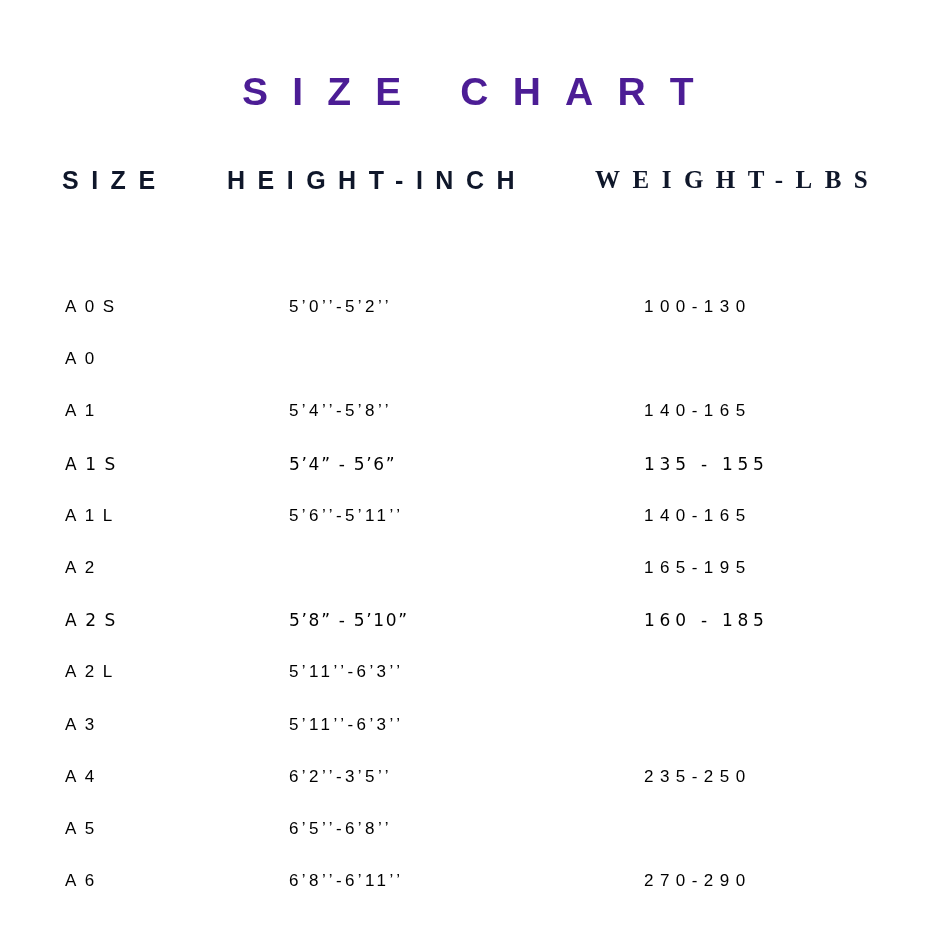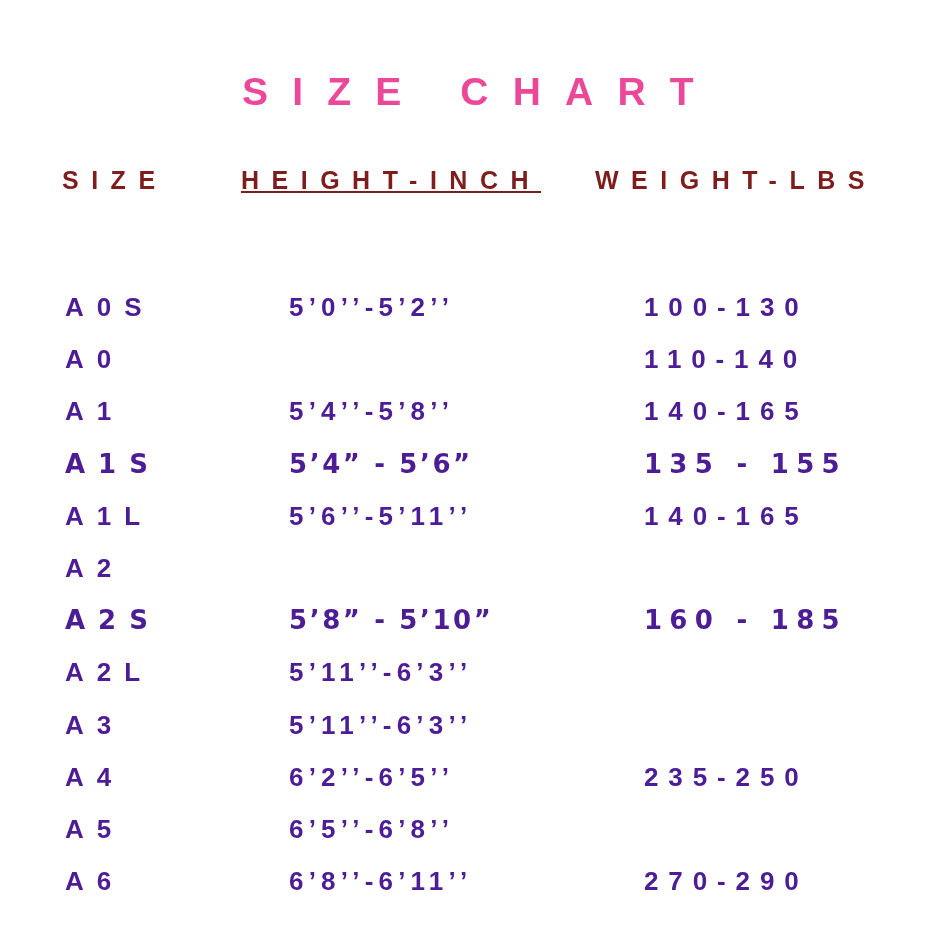--- a/index.html
+++ b/index.html
@@ -13,52 +13,52 @@
   }
   .title{
     position:absolute;
     top:70px;left:0;width:100%;
     margin:0;
     text-align:center;
     font-size:39px;
     font-weight:700;
     letter-spacing:0.62em;
     text-indent:0.3em;
-    color:#ec4899;
+    color:#4c1d95;
     white-space:nowrap;
   }
   .thead span{
     position:absolute;
     top:166px;
     font-size:25px;
     font-weight:700;
     letter-spacing:0.5em;
-    color:#7f1d1d;
+    color:#0f172a;
     white-space:nowrap;
   }
   .h-size{left:62px;}
-  .h-height{left:241px;text-decoration:underline;}
-  .h-weight{left:595px;}
+  .h-height{left:227px;}
+  .h-weight{left:595px;font-family:Liberation Serif, serif;}
 
   .rows{
     position:absolute;
     top:281px;left:0;width:100%;
   }
   .row{
     position:relative;
     height:52.2px;
   }
   .row span{
     position:absolute;
     top:50%;
     transform:translateY(-50%);
     white-space:nowrap;
-    font-size:26px;
-    font-weight:700;
-    color:#4c1d95;
+    font-size:17px;
+    font-weight:400;
+    color:#000000;
   }
   .c-size{left:65px;letter-spacing:0.5em;}
   .c-height{left:289px;letter-spacing:0.2em;}
   .c-weight{left:644px;letter-spacing:0.38em;}
 
   
   .row.alt span{font-family:"DejaVu Sans", sans-serif;}
   .row.alt .c-height{letter-spacing:0.1em;}
   .row.alt .c-weight{letter-spacing:0.28em;}
 </style>
@@ -78,21 +78,20 @@
   <div class="rows">
 
     <div class="row">
       <span class="c-size">A0S</span>
       <span class="c-height">5’0’’-5’2’’</span>
       <span class="c-weight">100-130</span>
     </div>
 
     <div class="row">
       <span class="c-size">A0</span>
-      <span class="c-weight">110-140</span>
     </div>
 
     <div class="row">
       <span class="c-size">A1</span>
       <span class="c-height">5’4’’-5’8’’</span>
       <span class="c-weight">140-165</span>
     </div>
 
     <div class="row alt">
       <span class="c-size">A1S</span>
@@ -101,41 +100,42 @@
     </div>
 
     <div class="row">
       <span class="c-size">A1L</span>
       <span class="c-height">5’6’’-5’11’’</span>
       <span class="c-weight">140-165</span>
     </div>
 
     <div class="row">
       <span class="c-size">A2</span>
+      <span class="c-weight">165-195</span>
     </div>
 
     <div class="row alt">
       <span class="c-size">A2S</span>
       <span class="c-height">5’8” - 5’10”</span>
       <span class="c-weight">160 - 185</span>
     </div>
 
     <div class="row">
       <span class="c-size">A2L</span>
       <span class="c-height">5’11’’-6’3’’</span>
     </div>
 
     <div class="row">
       <span class="c-size">A3</span>
       <span class="c-height">5’11’’-6’3’’</span>
     </div>
 
     <div class="row">
       <span class="c-size">A4</span>
-      <span class="c-height">6’2’’-6’5’’</span>
+      <span class="c-height">6’2’’-3’5’’</span>
       <span class="c-weight">235-250</span>
     </div>
 
     <div class="row">
       <span class="c-size">A5</span>
       <span class="c-height">6’5’’-6’8’’</span>
     </div>
 
     <div class="row">
       <span class="c-size">A6</span>

